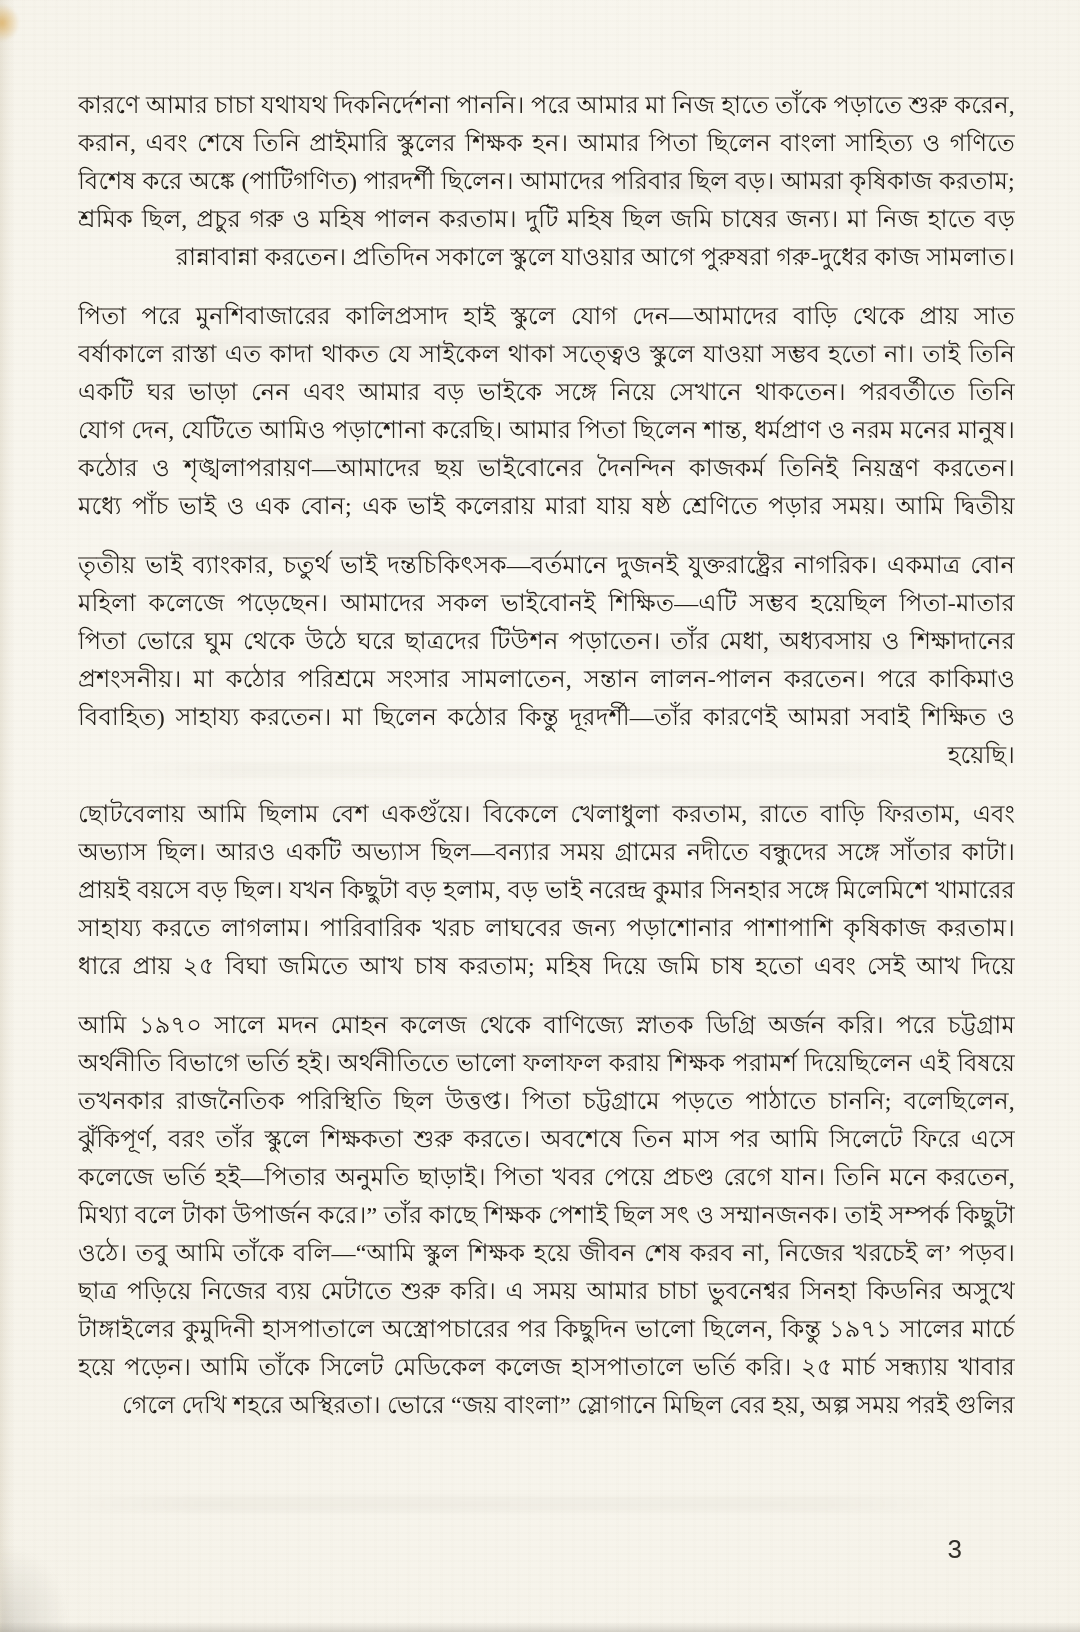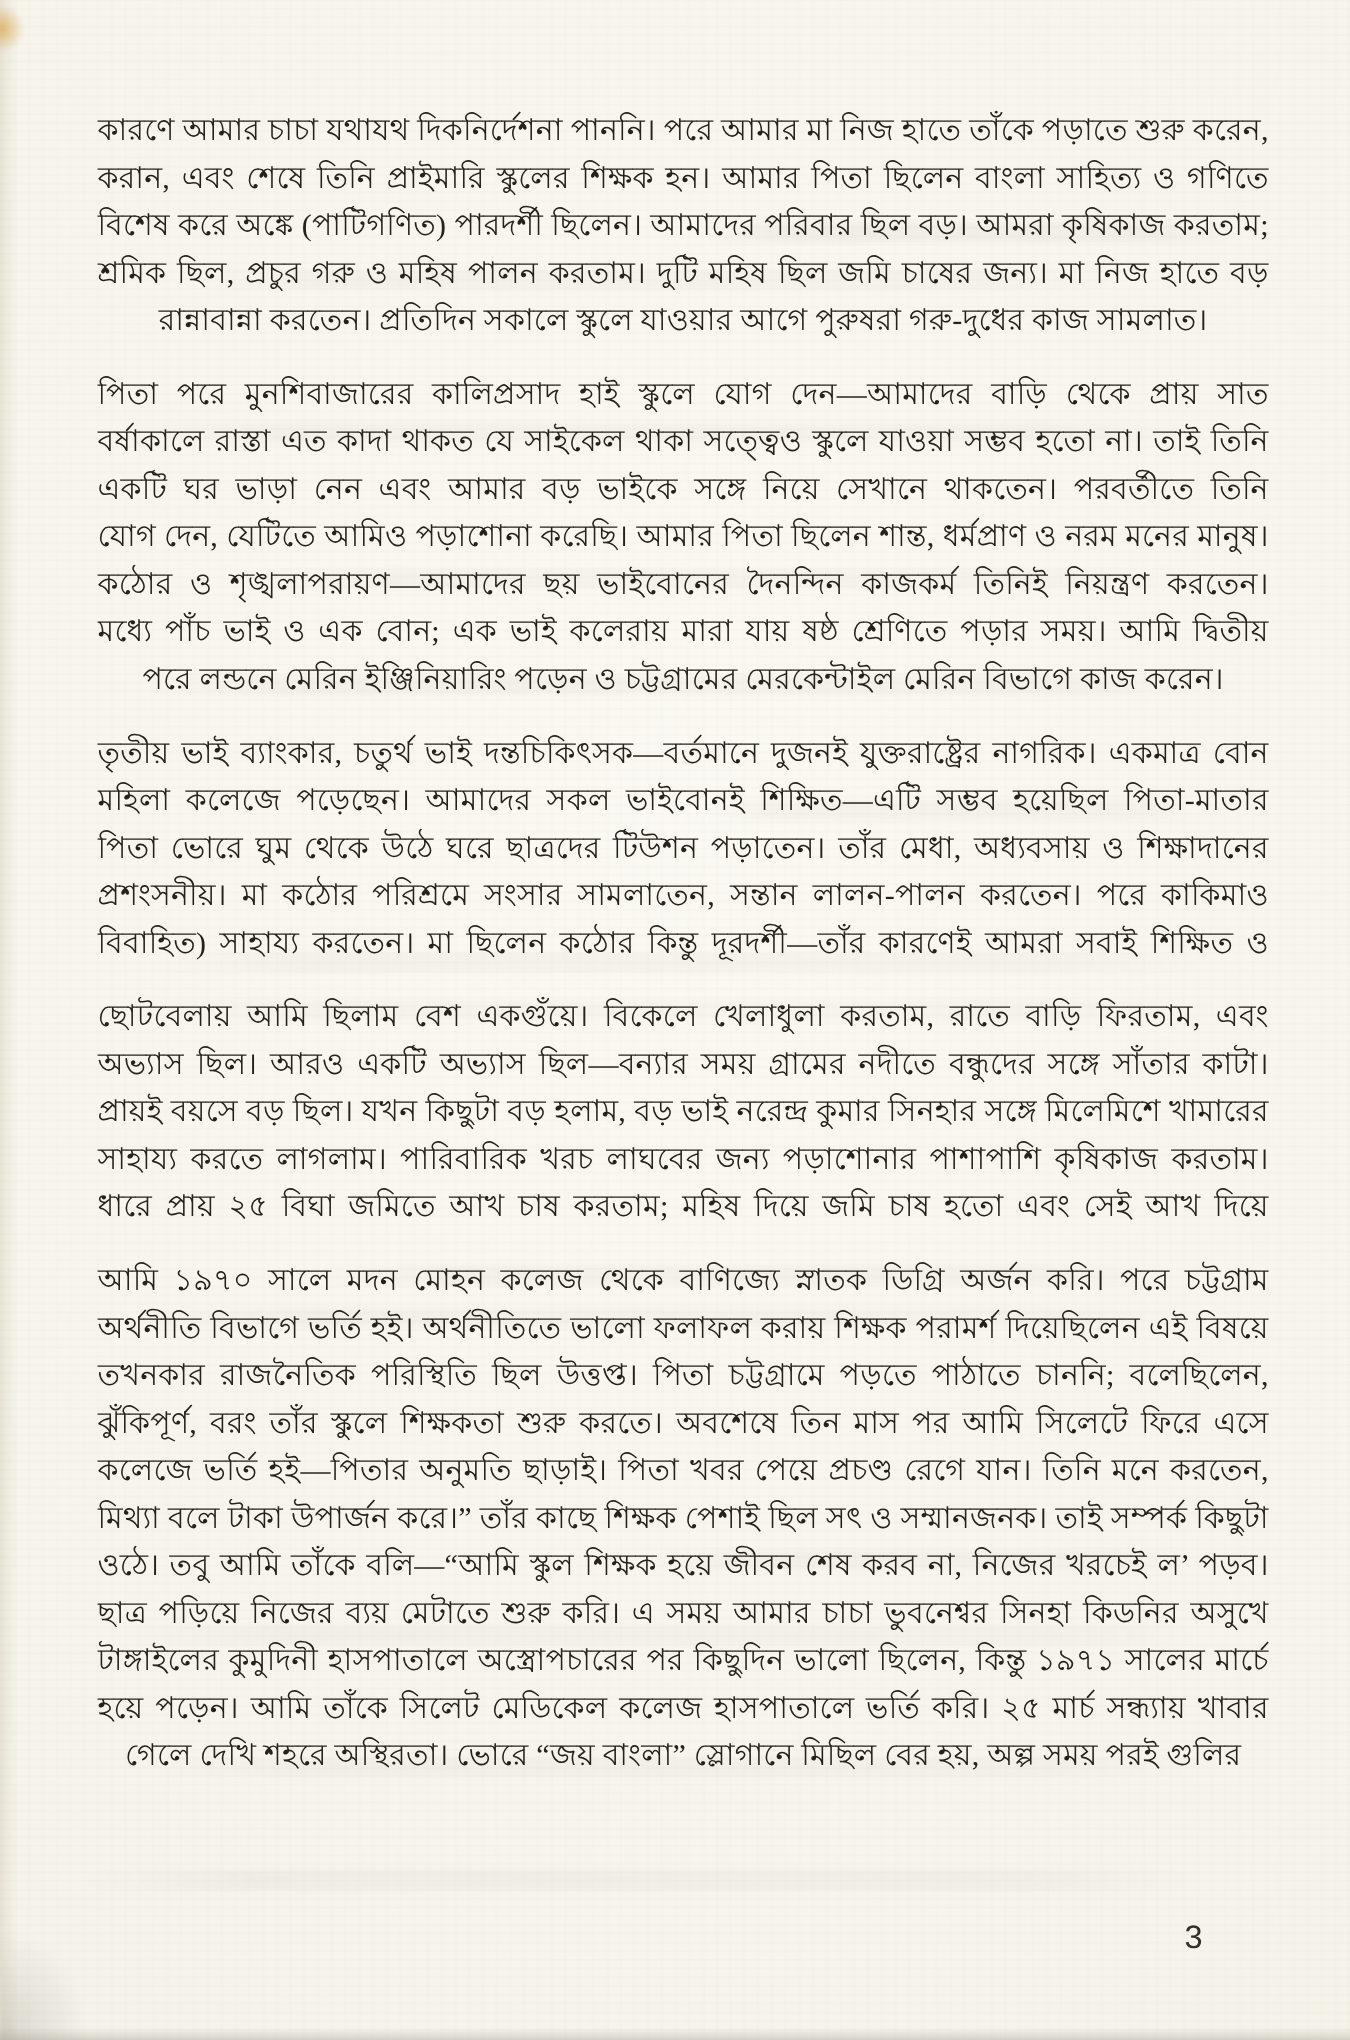--- a/index.html
+++ b/index.html
@@ -49,21 +49,21 @@
     overflow: hidden;
     white-space: normal;
   }
   .line::after {
     content: "";
     display: inline-block;
     width: 100%;
     height: 0;
   }
   .line.last {
-    text-align: center;
+    text-align: right;
   }
   .line.last::after {
     content: none;
   }
 
   .page-number {
     position: absolute;
     right: 118px;
     top: 1534px;
     font-size: 26px;
@@ -161,28 +161,28 @@
         <div class="line">শ্রমিক ছিল, প্রচুর গরু ও মহিষ পালন করতাম। দুটি মহিষ ছিল জমি চাষের জন্য। মা নিজ হাতে বড় সংসারের</div>
         <div class="line last">রান্নাবান্না করতেন। প্রতিদিন সকালে স্কুলে যাওয়ার আগে পুরুষরা গরু-দুধের কাজ সামলাত।</div>
       </div>
       <div class="para">
         <div class="line">পিতা পরে মুনশিবাজারের কালিপ্রসাদ হাই স্কুলে যোগ দেন—আমাদের বাড়ি থেকে প্রায় সাত কিলোমিটার উত্তরে।</div>
         <div class="line">বর্ষাকালে রাস্তা এত কাদা থাকত যে সাইকেল থাকা সত্ত্বেও স্কুলে যাওয়া সম্ভব হতো না। তাই তিনি স্কুলের কাছে</div>
         <div class="line">একটি ঘর ভাড়া নেন এবং আমার বড় ভাইকে সঙ্গে নিয়ে সেখানে থাকতেন। পরবর্তীতে তিনি কমলগঞ্জ হাই স্কুলে</div>
         <div class="line">যোগ দেন, যেটিতে আমিও পড়াশোনা করেছি। আমার পিতা ছিলেন শান্ত, ধর্মপ্রাণ ও নরম মনের মানুষ। মা ছিলেন</div>
         <div class="line">কঠোর ও শৃঙ্খলাপরায়ণ—আমাদের ছয় ভাইবোনের দৈনন্দিন কাজকর্ম তিনিই নিয়ন্ত্রণ করতেন। আমাদের ছয়জনের</div>
         <div class="line">মধ্যে পাঁচ ভাই ও এক বোন; এক ভাই কলেরায় মারা যায় ষষ্ঠ শ্রেণিতে পড়ার সময়। আমি দ্বিতীয় সন্তান। বড় ভাই</div>
-        <div class="line last">পরে লন্ডনে মেরিন ইঞ্জিনিয়ারিং পড়েন ও চট্টগ্রামের মেরকেন্টাইল মেরিন বিভাগে কাজ করেন।</div>
       </div>
       <div class="para">
         <div class="line">তৃতীয় ভাই ব্যাংকার, চতুর্থ ভাই দন্তচিকিৎসক—বর্তমানে দুজনই যুক্তরাষ্ট্রের নাগরিক। একমাত্র বোন সত্যভামা সিলেট</div>
         <div class="line">মহিলা কলেজে পড়েছেন। আমাদের সকল ভাইবোনই শিক্ষিত—এটি সম্ভব হয়েছিল পিতা-মাতার সচেতনতার কারণে।</div>
         <div class="line">পিতা ভোরে ঘুম থেকে উঠে ঘরে ছাত্রদের টিউশন পড়াতেন। তাঁর মেধা, অধ্যবসায় ও শিক্ষাদানের দক্ষতা ছিল</div>
         <div class="line">প্রশংসনীয়। মা কঠোর পরিশ্রমে সংসার সামলাতেন, সন্তান লালন-পালন করতেন। পরে কাকিমাও (দ্বিতীয়বার</div>
         <div class="line">বিবাহিত) সাহায্য করতেন। মা ছিলেন কঠোর কিন্তু দূরদর্শী—তাঁর কারণেই আমরা সবাই শিক্ষিত ও শৃঙ্খলাবদ্ধ</div>
+        <div class="line last">হয়েছি।</div>
       </div>
       <div class="para">
         <div class="line">ছোটবেলায় আমি ছিলাম বেশ একগুঁয়ে। বিকেলে খেলাধুলা করতাম, রাতে বাড়ি ফিরতাম, এবং অনেক খাওয়ার</div>
         <div class="line">অভ্যাস ছিল। আরও একটি অভ্যাস ছিল—বন্যার সময় গ্রামের নদীতে বন্ধুদের সঙ্গে সাঁতার কাটা। আমার বন্ধুরা</div>
         <div class="line">প্রায়ই বয়সে বড় ছিল। যখন কিছুটা বড় হলাম, বড় ভাই নরেন্দ্র কুমার সিনহার সঙ্গে মিলেমিশে খামারের কাজে</div>
         <div class="line">সাহায্য করতে লাগলাম। পারিবারিক খরচ লাঘবের জন্য পড়াশোনার পাশাপাশি কৃষিকাজ করতাম। শীতকালে নদীর</div>
         <div class="line">ধারে প্রায় ২৫ বিঘা জমিতে আখ চাষ করতাম; মহিষ দিয়ে জমি চাষ হতো এবং সেই আখ দিয়ে শরৎকালে গুড়</div>
       </div>
       <div class="para">
         <div class="line">আমি ১৯৭০ সালে মদন মোহন কলেজ থেকে বাণিজ্যে স্নাতক ডিগ্রি অর্জন করি। পরে চট্টগ্রাম বিশ্ববিদ্যালয়ের</div>

